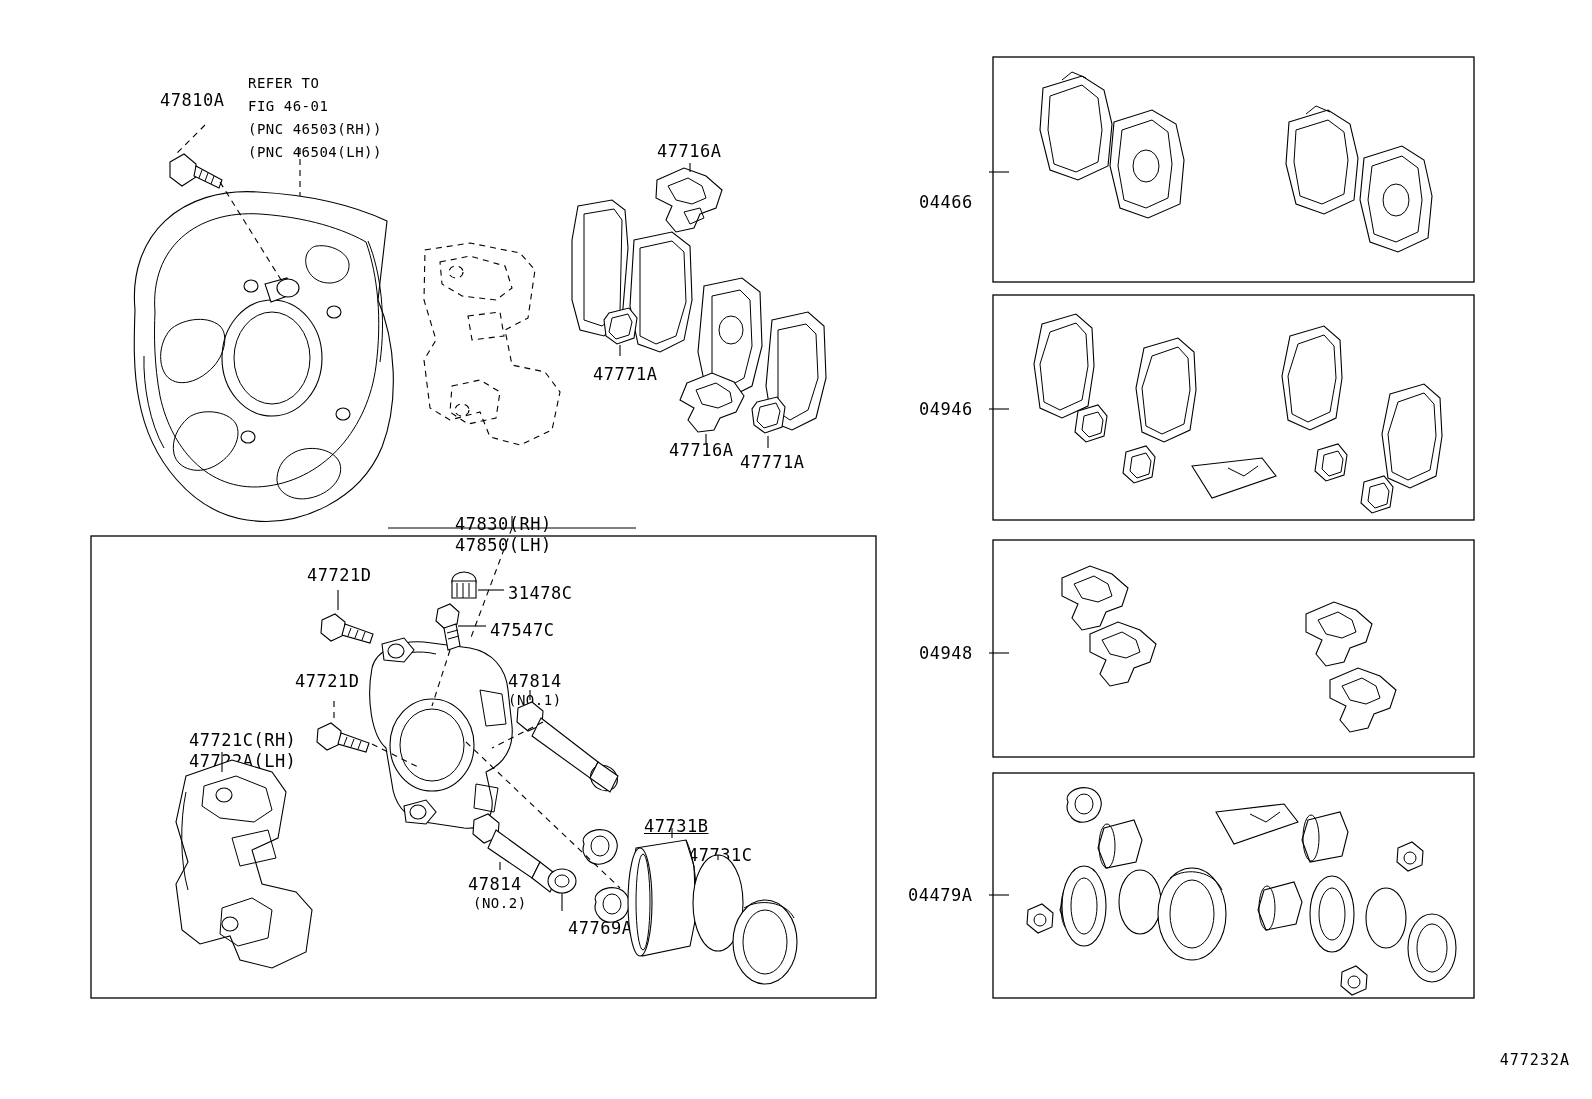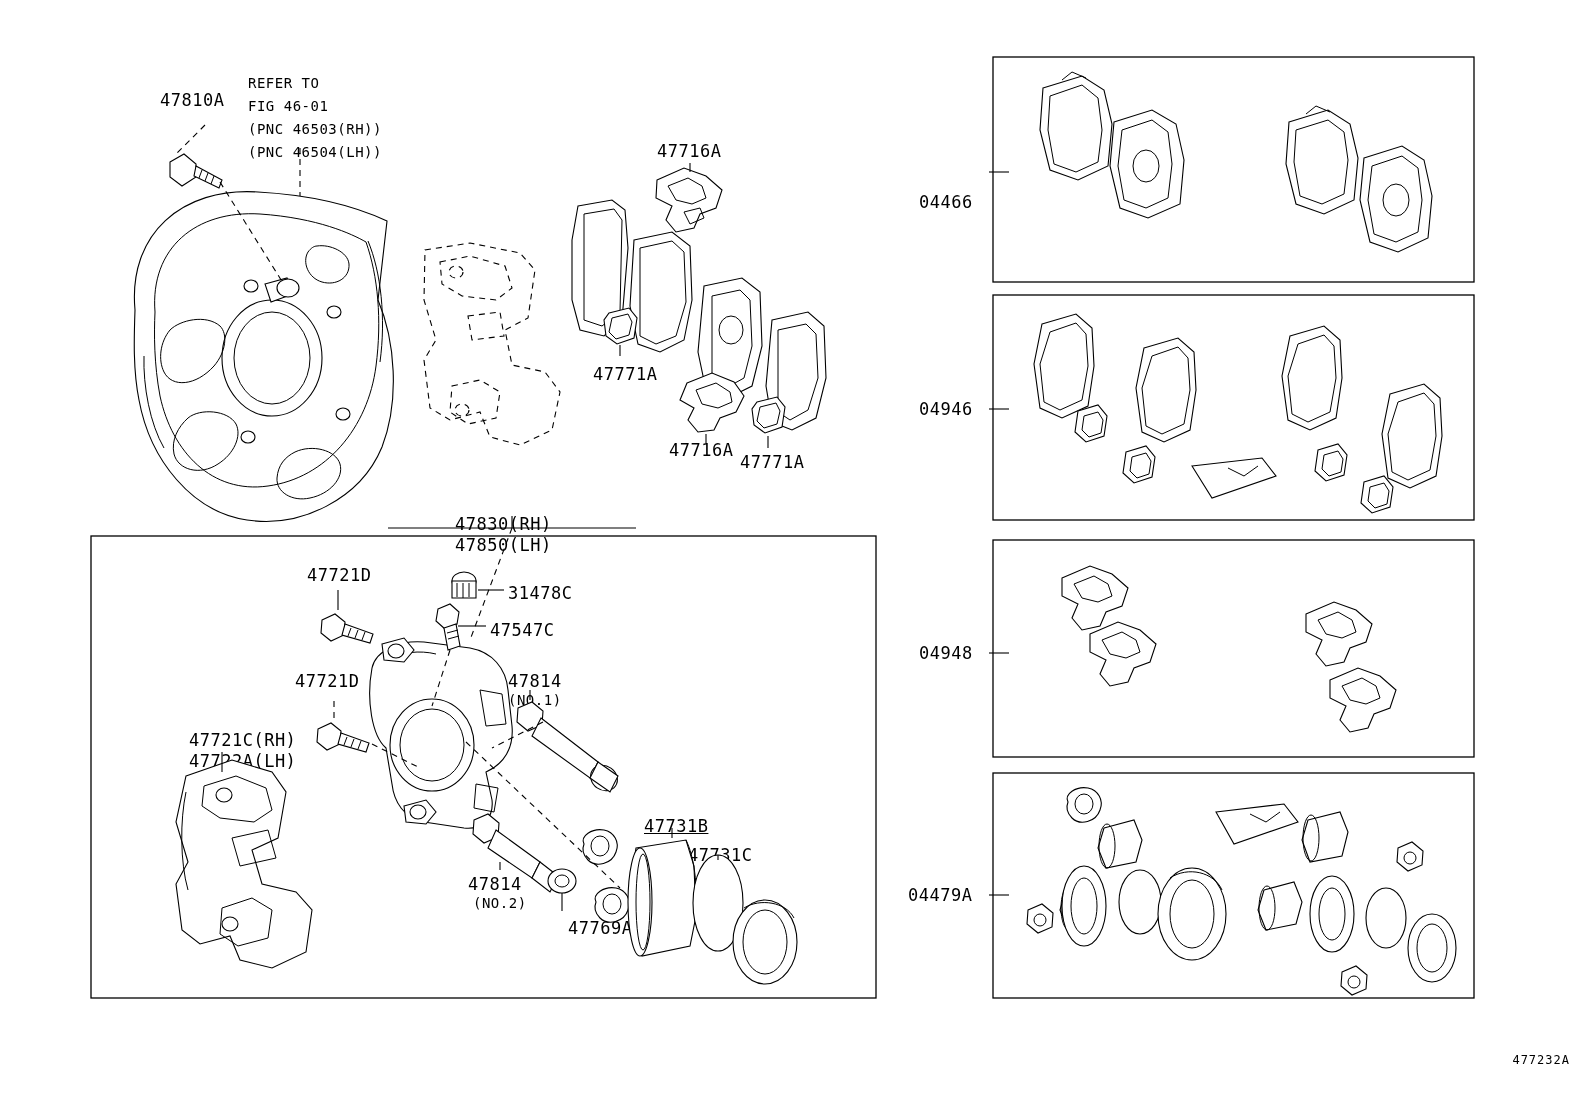--- a/index.html
+++ b/index.html
@@ -30,21 +30,21 @@
     line-height: 17px;
   }
   .lbl.refer {
     font-size: 14px;
     line-height: 23px;
   }
   .diagcode {
     position: absolute;
     right: 22px;
     bottom: 28px;
-    font-size: 12px;
+    font-size: 15px;
     letter-spacing: 1px;
   }
   svg.layer {
     position: absolute;
     left: 0;
     top: 0;
     width: 1592px;
     height: 1099px;
   }
   .ln { stroke: #000; stroke-width: 1.1; fill: none; }

